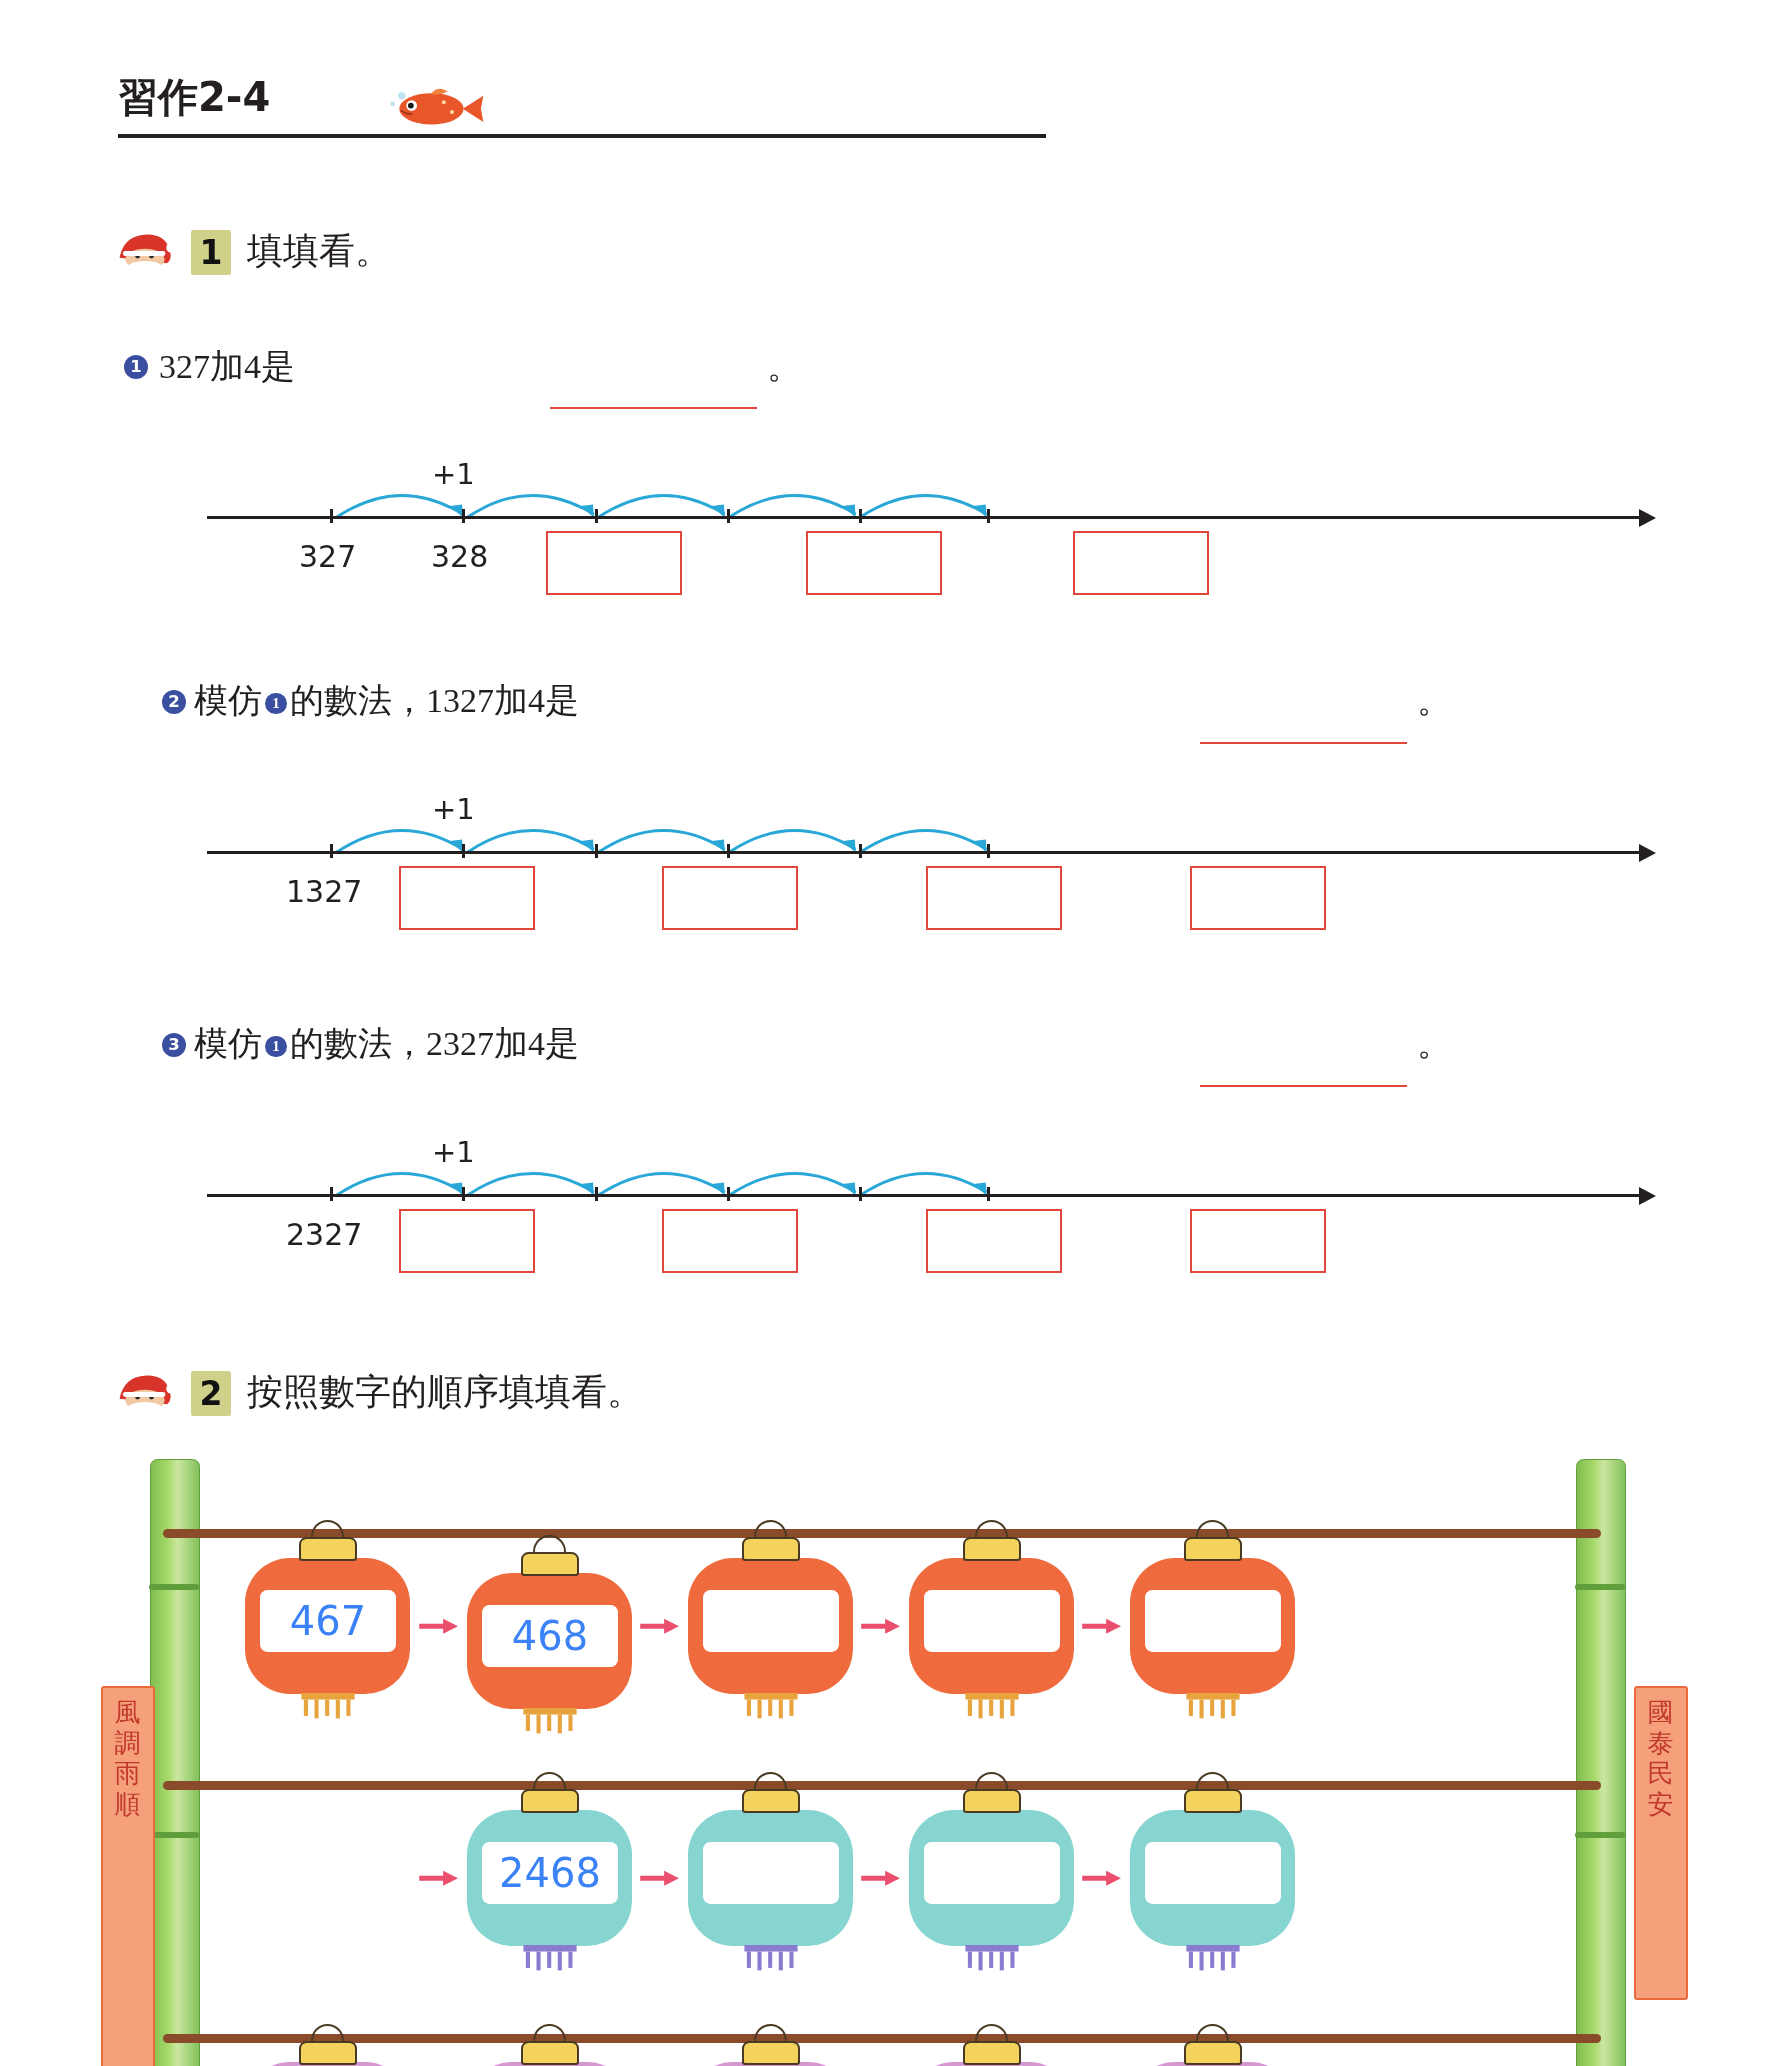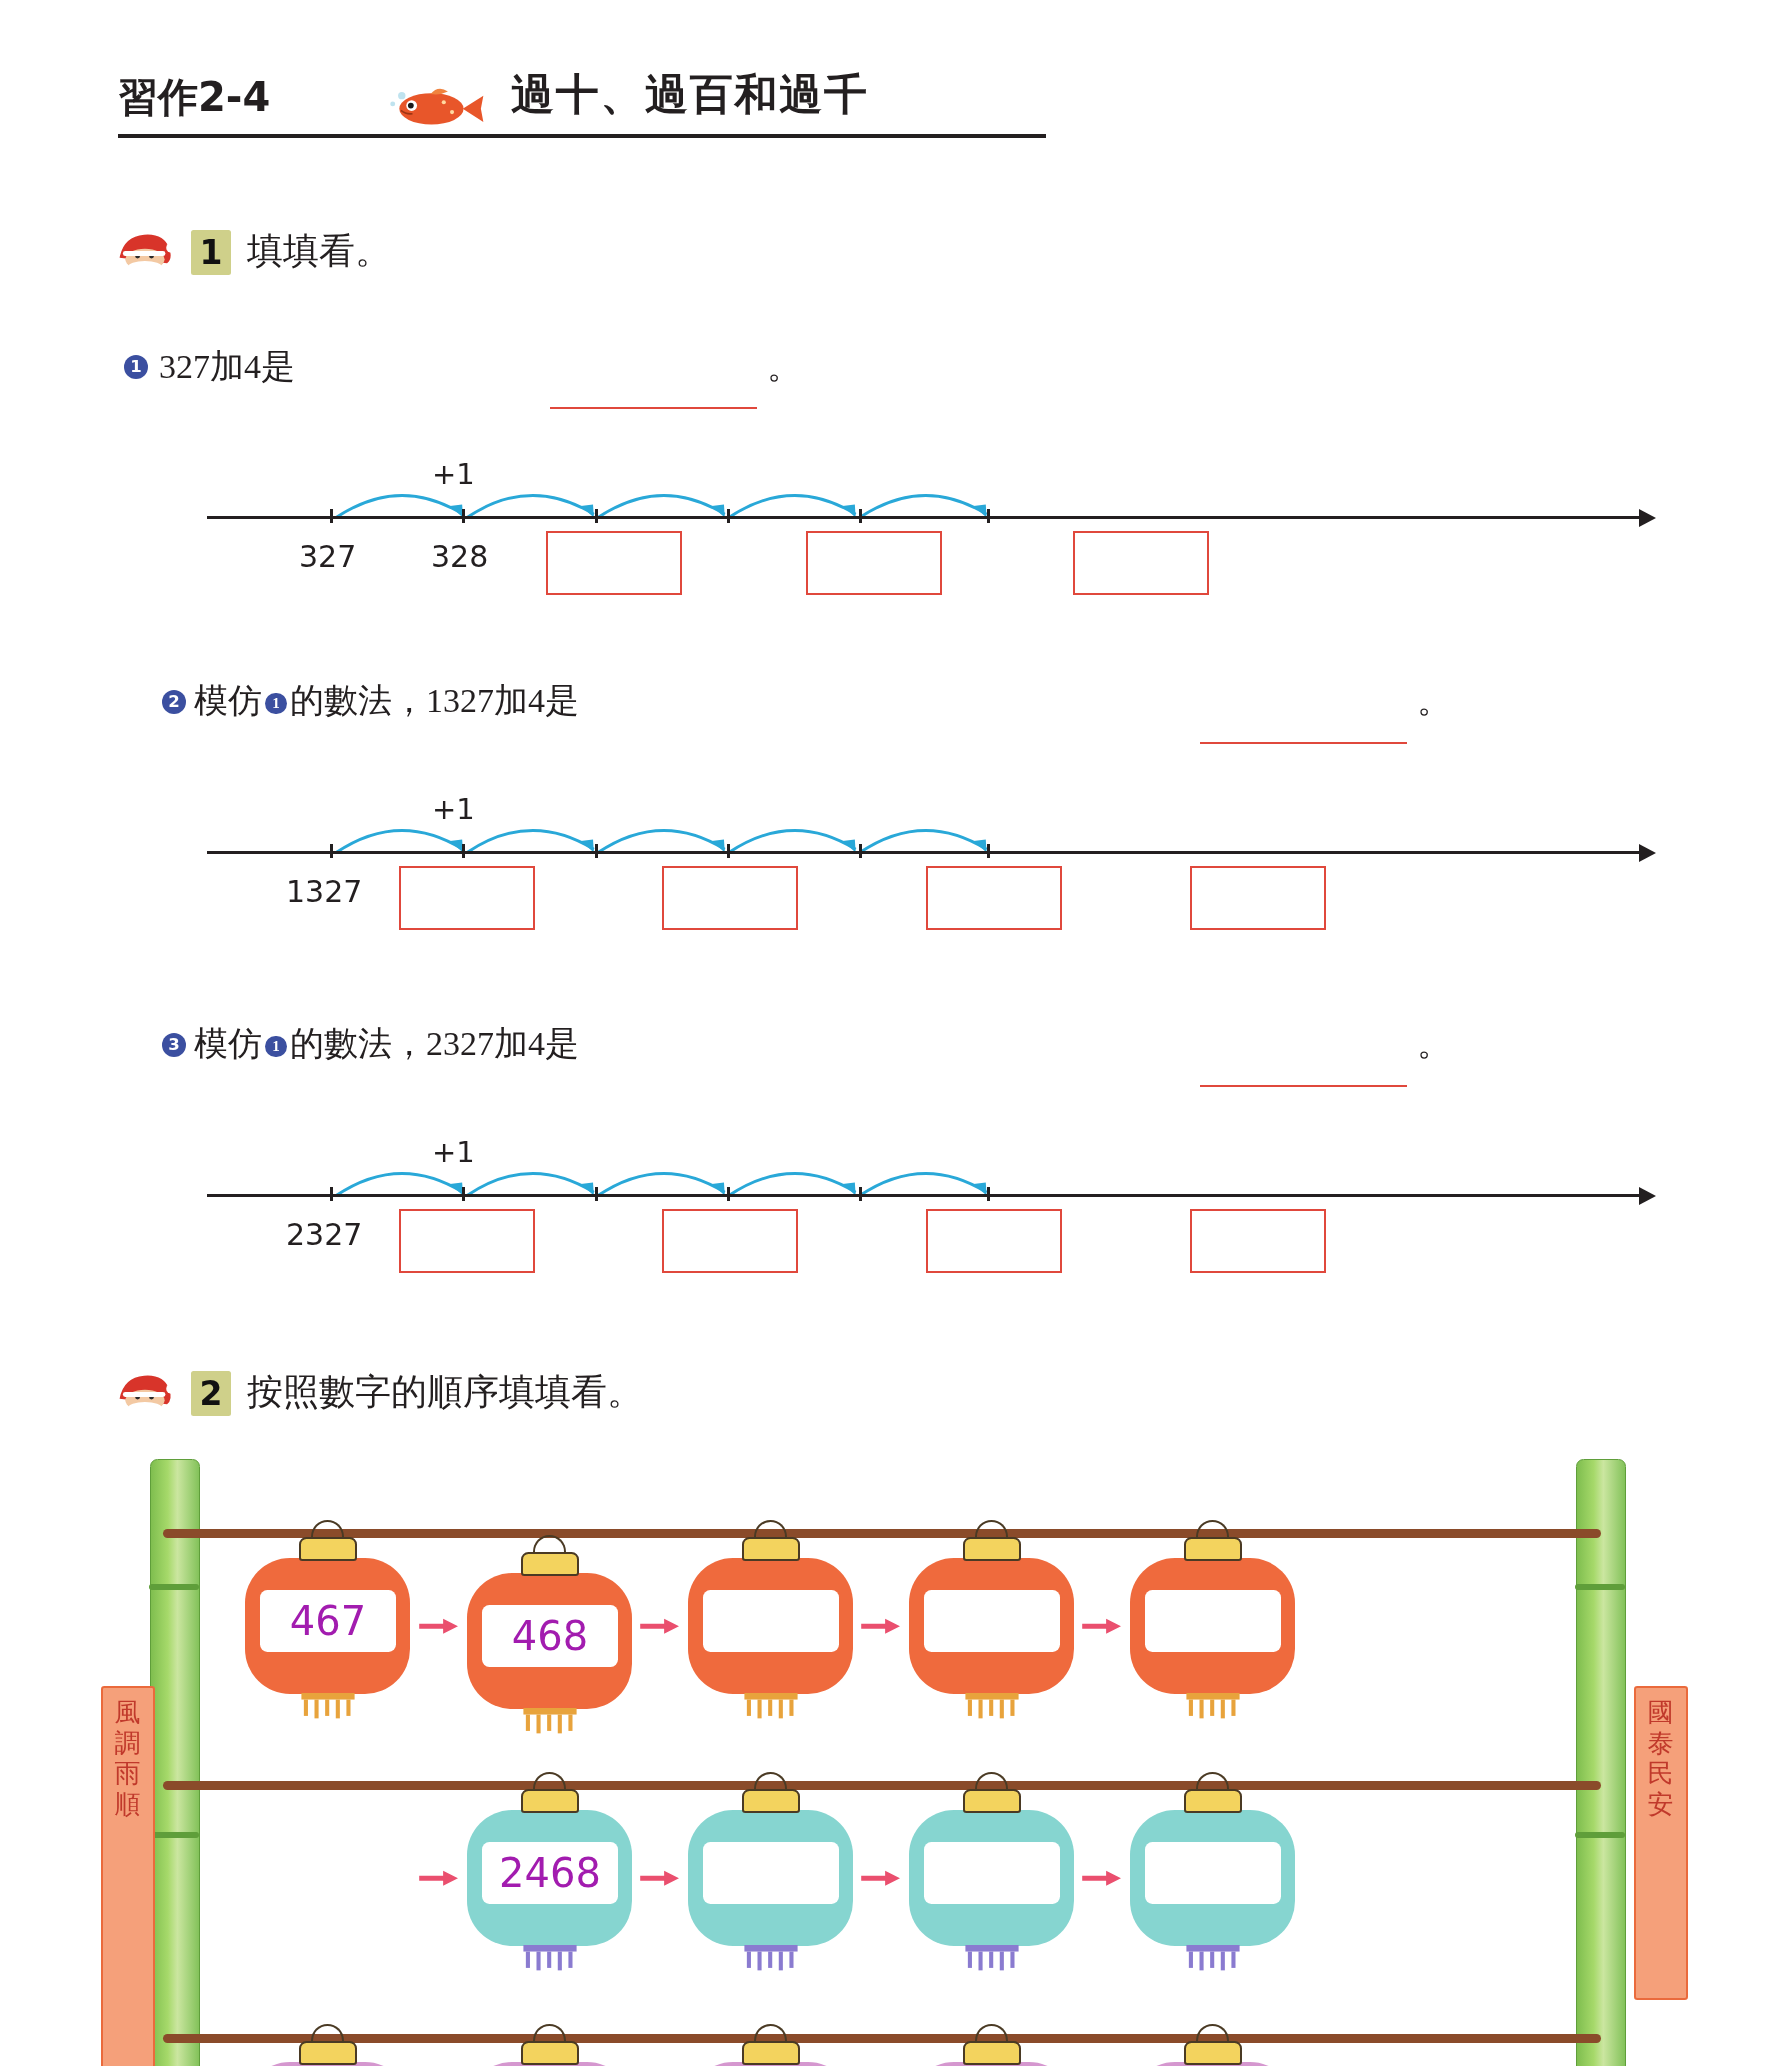--- a/index.html
+++ b/index.html
@@ -272,21 +272,21 @@
     top: 32px;
     width: 136px;
     height: 62px;
     background: #ffffff;
     border-radius: 7.4px;
     box-sizing: border-box;
     font-family: "DejaVu Sans", sans-serif;
     font-size: 40px;
     text-align: center;
     line-height: 62px;
-    color: #a21caf;
+    color: #3b82f6;
   }
   .lantern-arrow {
     position: absolute;
     width: 40px;
     height: 16.5px;
   }
 </style>
 </head>
 <body>
 
@@ -301,21 +301,20 @@
       <path d="M118 26 q18 -22 42 -6 q-20 10 -42 6z" fill="#f0833f"></path>
       <circle cx="72" cy="54" r="13" fill="#ffffff"></circle>
       <circle cx="70" cy="54" r="7" fill="#1a1a1a"></circle>
       <path d="M46 66 q12 10 28 8" stroke="#9c3414" stroke-width="4" fill="none"></path>
       <circle cx="48" cy="30" r="9" fill="#bfe3ef"></circle>
       <circle cx="26" cy="50" r="6" fill="#bfe3ef"></circle>
       <circle cx="150" cy="46" r="5" fill="#ffd9a0"></circle>
       <circle cx="170" cy="70" r="5" fill="#ffd9a0"></circle>
     </svg>
 
-    <div class="header-topic">過十、過百和過千</div>
     <div class="header-rule"></div>
   </div>
 
   <div class="ex-head" style="left:116px; top:225px; width:661px;">
     <svg class="santa" style="left:0; top:4.1px;" viewBox="0 0 150 110">
       <path d="M8 70 q10 -52 60 -56 q48 -4 62 34 q8 24 -6 36 z" fill="#d8342a"></path>
       <ellipse cx="70" cy="74" rx="48" ry="26" fill="#f3c9a3"></ellipse>
       <circle cx="52" cy="66" r="6" fill="#2b2b2b"></circle>
       <circle cx="86" cy="66" r="6" fill="#2b2b2b"></circle>
       <ellipse cx="70" cy="94" rx="42" ry="16" fill="#ffffff"></ellipse>

